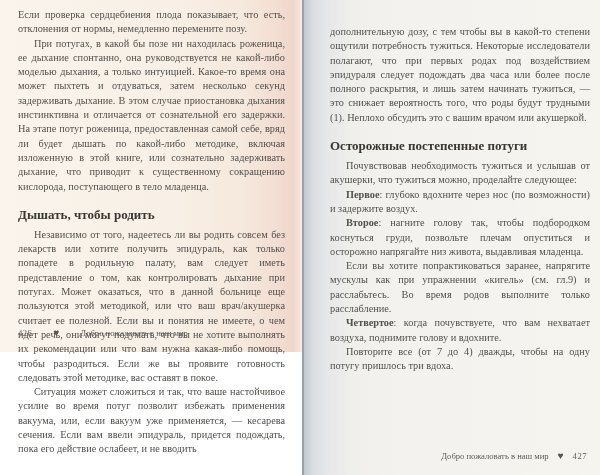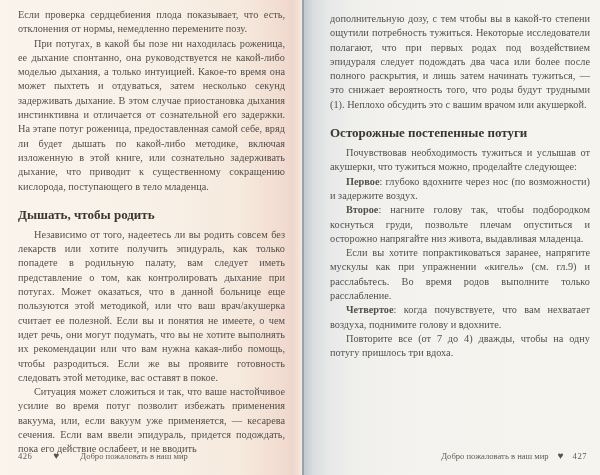--- a/index.html
+++ b/index.html
@@ -7,30 +7,30 @@
     width:600px;height:475px;overflow:hidden;
     font-family:"Liberation Serif","DejaVu Serif",serif;
     background:#ffffff;
   }
   .book{
     position:relative;width:600px;height:475px;display:flex;
   }
   
   .page-left{
     position:relative;box-sizing:border-box;
-    width:302px;height:475px;
+    width:302px;height:352px;
     padding:8px 17px 0 18px;
     background:linear-gradient(to right,
       #faf4ec 0%, #f8f0e7 55%, #f6e9dd 80%, #f3ddd2 92%, #eed6cb 97%, #f5e9e2 100%);
   }
   
   .page-right{
     position:relative;box-sizing:border-box;
     width:298px;height:475px;
-    padding:12px 10px 0 26px;
+    padding:25px 10px 0 26px;
     border-left:2px solid #9aa1a8;
     background:linear-gradient(to right,
       #c2c9cf 0%, #d8dde0 3%, #e6e8e8 8%, #efefec 16%, #f4f2ee 32%, #f6f4ef 100%);
   }
   .txt{
     color:#53504c;
     font-size:10.3px;line-height:14.3px;
     text-align:justify;
   }
   p.para{margin:0;}

